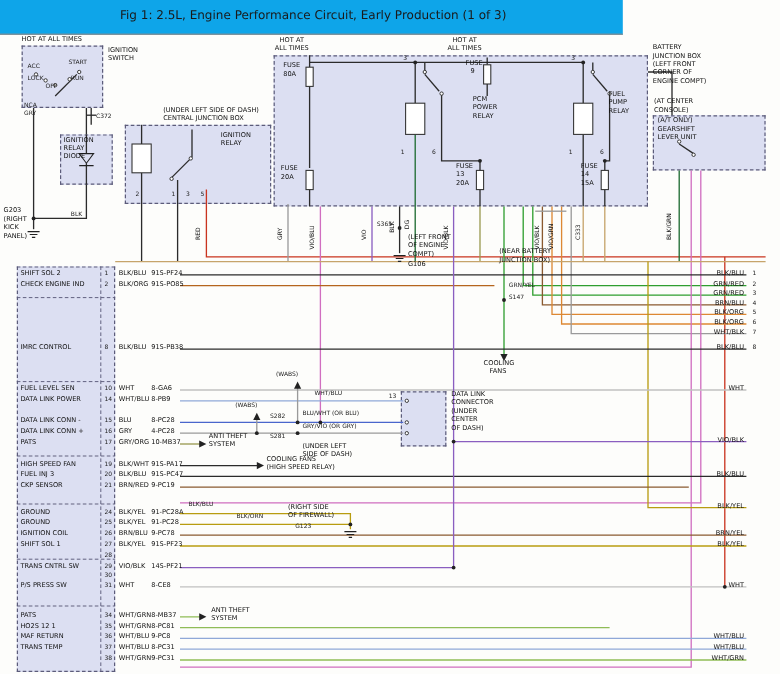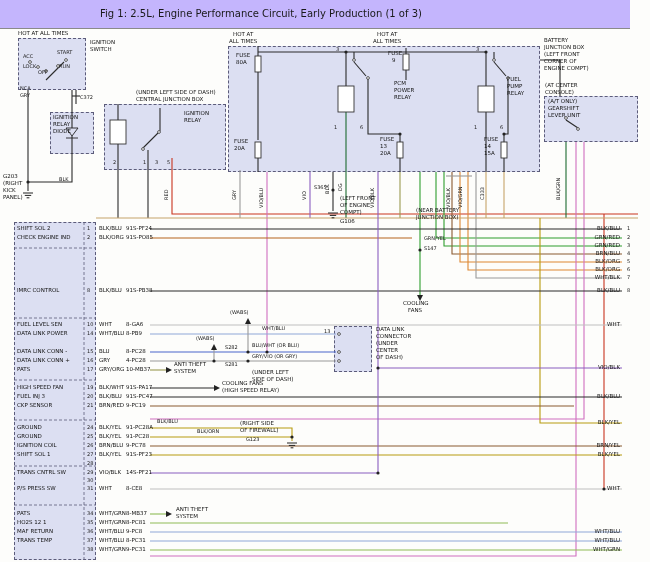--- a/index.html
+++ b/index.html
@@ -1,19 +1,19 @@
 <!DOCTYPE html>
 <html><head>
 <meta charset="utf-8">
 <style>
   html,body{margin:0;padding:0;background:#fff;}
   #stage{position:relative;width:650px;height:562px;background:#fdfdfb;overflow:hidden;
          font-family:"DejaVu Sans",sans-serif;}
-  #titlebar{position:absolute;left:0;top:0;width:586px;height:28px;background:#c4b5fd;
-            border-bottom:1px solid #8a8a8a;z-index:4;padding-left:44px;}
+  #titlebar{position:absolute;left:0;top:0;width:519px;height:28px;background:#0ea5e9;
+            border-bottom:1px solid #8a8a8a;z-index:4;}
   #titlebar .t{position:absolute;left:100px;top:8px;font-size:10px;color:#1a1a1a;white-space:nowrap;}
   .dbox{position:absolute;border:1px dashed #5c5c7a;background:#dcdff2;z-index:1;box-sizing:border-box;}
   #wires{position:absolute;left:0;top:0;z-index:2;pointer-events:none;}
   .lbl{position:absolute;font-size:5.5px;line-height:1;color:#111;white-space:nowrap;z-index:3;}
   .pin{font-size:5px;color:#222;}
   .rot{transform:rotate(-90deg);transform-origin:0 0;font-size:5px;}
   .rl{text-align:right;}
 </style>
 </head>
 <body>

